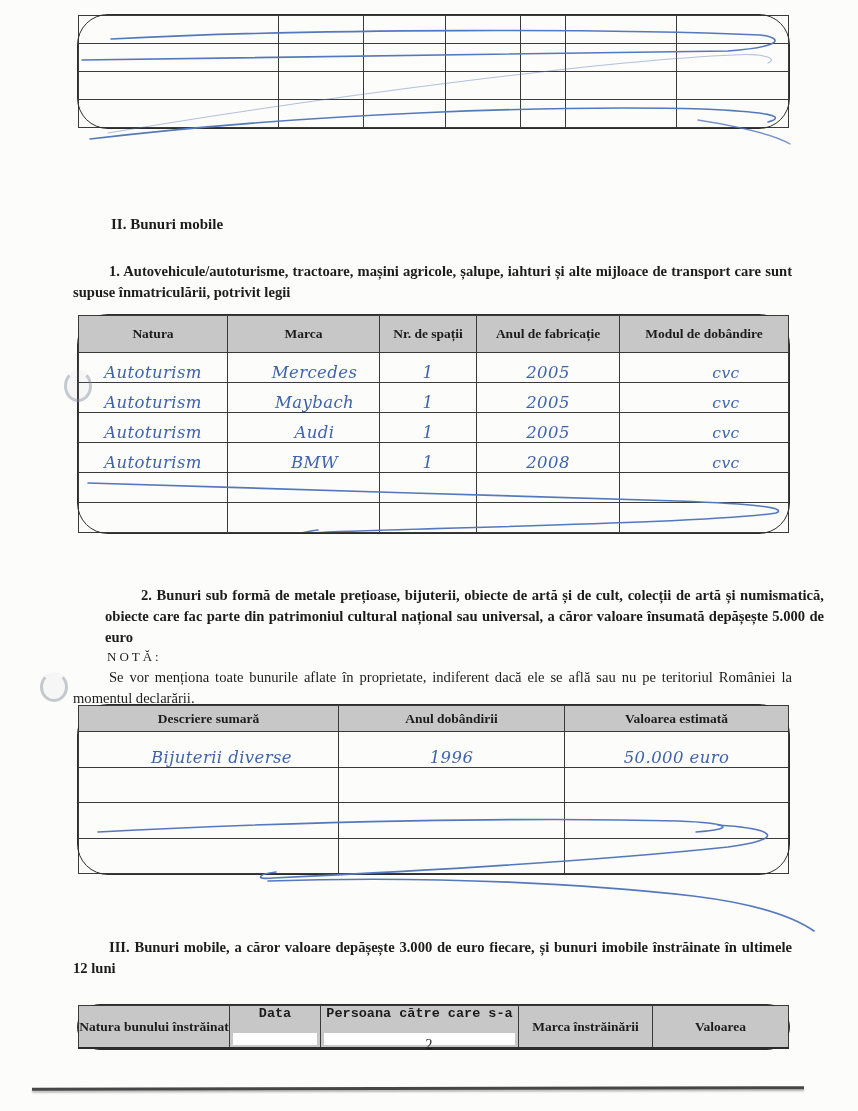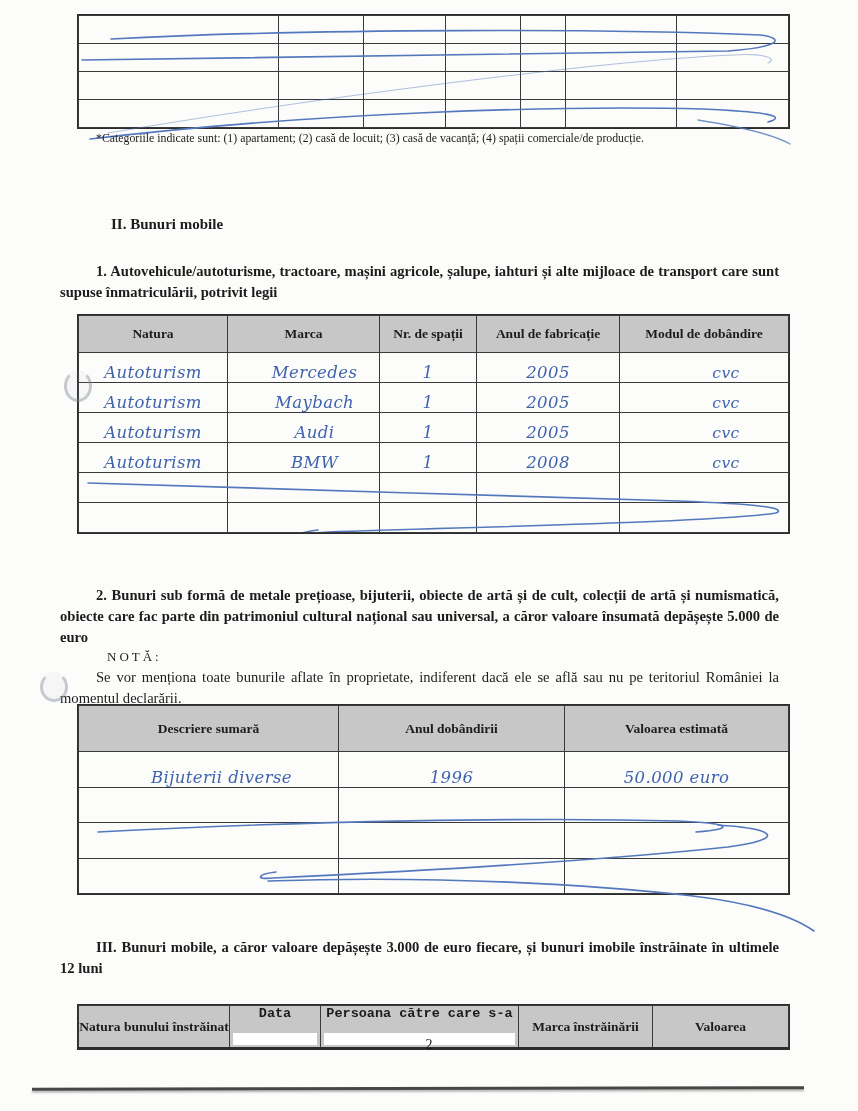--- a/index.html
+++ b/index.html
@@ -1,58 +1,58 @@
 <!DOCTYPE html>
 <html><head>
 <meta charset="utf-8">
 <style>
   html,body{margin:0;padding:0;background:#e9e9e7;}
   .page{position:relative;width:858px;height:1111px;margin:0 auto;background:#fcfcfa;
         font-family:"Liberation Serif",serif;color:#1c1c1c;overflow:hidden;}
 
   
-  .tbl{position:absolute;border-collapse:collapse;table-layout:fixed;}
+  .tbl{position:absolute;border-collapse:collapse;table-layout:fixed;border-radius:30px;}
   .tbl td,.tbl th{border:1.5px solid #3a3a3a;padding:0;overflow:hidden;}
   .tbl{outline:0.5px solid #2c2c2c;}
   .hdr th{background:#c7c7c7;font-weight:bold;font-size:13.5px;line-height:1.15;
           text-align:center;vertical-align:middle;position:relative;}
 
   .top-tbl{left:78px;top:15px;width:710px;}
   .top-tbl tr{height:28px;}
 
   .auto-tbl{left:78px;top:315px;width:710px;}
   .auto-tbl thead tr{height:37px;}
   .auto-tbl tbody tr{height:30px;}
 
   .val-tbl{left:78px;top:705px;width:710px;}
-  .val-tbl thead tr{height:46px;}
+  .val-tbl thead tr{height:26px;}
   .val-tbl tbody tr{height:35.5px;}
 
   .sold-tbl{left:78px;top:983px;width:710px;margin-top:22px;}
   .sold-tbl tr{height:41px;}
   .sold-tbl th{border-bottom:2.5px solid #2c2c2c;}
   .strip{position:absolute;left:3px;right:3px;bottom:1.5px;height:12px;background:#ffffff;}
   th.has-strip{padding-bottom:25px;font-family:Liberation Mono, monospace;}
 
   
   .hw{font-family:"DejaVu Serif",serif;font-style:italic;color:#3f63ad;font-size:16.5px;
       letter-spacing:.4px;vertical-align:bottom;padding:0 0 2px 10px;white-space:nowrap;text-align:center;}
   td.ctr{text-align:center;padding-left:0;}
   td.mod{padding-left:44px;font-size:15.5px;}
   td.marca{padding-left:22px;}
   td.desc{padding-left:26px;}
 
   
   .footnote{position:absolute;left:96px;top:131px;width:690px;font-size:11.8px;}
-  .para{position:absolute;left:60px;width:719px;font-weight:bold;font-size:14.6px;
+  .para{position:absolute;left:73px;width:719px;font-weight:bold;font-size:14.6px;
         line-height:21px;text-align:justify;text-indent:36px;}
   .h-ii{position:absolute;left:73px;top:216px;width:719px;font-weight:bold;
         font-size:15px;text-indent:38px;}
   .p-auto{top:261px;}
-  .p-val{top:585px;}
+  .p-val{top:585px;margin-left:32px;}
   .p-iii{top:937px;}
   .nota{position:absolute;left:107px;top:649px;font-size:13px;letter-spacing:3px;}
   .p-note{top:667px;font-weight:normal;}
   .pagenum{position:absolute;left:0;right:0;top:1037px;text-align:center;font-size:14px;}
 
   
   .ink{position:absolute;pointer-events:none;}
   .edge-shadow{position:absolute;left:32px;top:1087px;width:772px;height:3px;background:#474747;
                box-shadow:0 2px 2px rgba(130,130,130,.55);transform:rotate(-.12deg);}
   .punch{position:absolute;border:3px solid rgba(125,135,150,.40);border-radius:50%;
@@ -116,21 +116,20 @@
   </table>
   <svg class="ink" style="left:78px;top:15px;" width="714" height="130" viewBox="0 0 714 130">
     <g fill="none" stroke="#5478bd" stroke-linecap="round">
       <path stroke-width="1.6" d="M 33 24 C 240 13 540 14 682 20 C 707 23 704 32 650 36 L 4 45"></path>
       <path stroke-width="1.1" opacity="0.45" d="M 30 118 C 230 84 520 46 655 40 C 688 38 700 44 690 48"></path>
       <path stroke-width="1.6" d="M 12 124 C 230 98 480 90 625 94 C 690 97 710 101 690 107"></path>
       <path stroke-width="1.4" opacity="0.8" d="M 620 105 C 670 113 698 121 712 129"></path>
     </g>
   </svg>
 
-  <div class="footnote">*Categoriile indicate sunt: (1) apartament; (2) casă de locuit; (3) casă de vacanță; (4) spații comerciale/de producție.</div>
 
   <div class="h-ii">II. Bunuri mobile</div>
 
   <div class="para p-auto">1. Autovehicule/autoturisme, tractoare, mașini agricole, șalupe, iahturi și alte mijloace de transport care sunt supuse înmatriculării, potrivit legii</div>
 
   <table class="tbl auto-tbl">
     <colgroup>
       <col style="width:149px">
         <col style="width:152px">
         <col style="width:97px">

